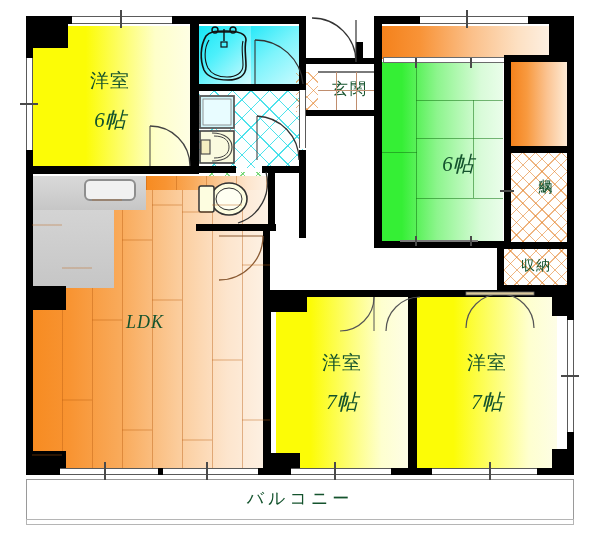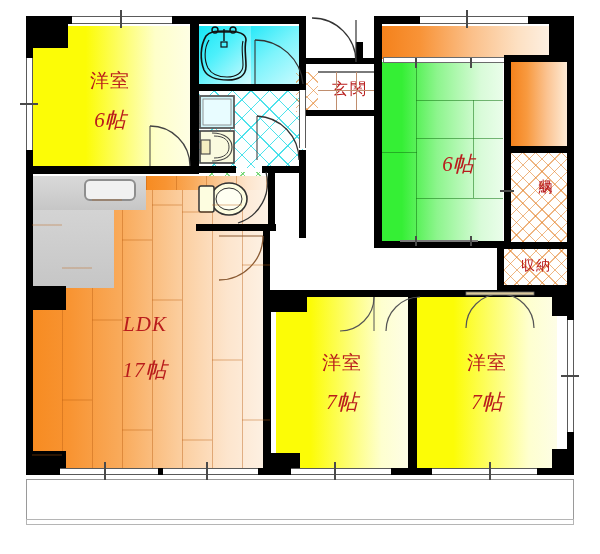--- a/index.html
+++ b/index.html
@@ -95,30 +95,30 @@
   .window-v {
     position:absolute; background:#ffffff;
     border-left:1px solid #5a5a5a; border-right:1px solid #5a5a5a;
     box-sizing:border-box;
   }
   .wtick { position:absolute; background:#4a4a4a; }
 
   
   .label {
     position:absolute;
-    color:#b91c1c;
+    color:#14532d;
     font-family:"Liberation Serif","DejaVu Serif",serif;
     text-align:center;
     white-space:nowrap;
     line-height:1.15;
     font-style: normal;
   }
   .label-room { font-size:19px; letter-spacing:1px; }
   .label-size { font-size:21px; font-style:italic; letter-spacing:0px; }
-  .label-ldk  { font-size:21px; font-style:italic; font-weight:400; letter-spacing:1px;
+  .label-ldk  { font-size:18px; font-style:italic; font-weight:400; letter-spacing:1px;
                 font-family:"Liberation Serif","DejaVu Serif",serif; }
   .label-small { font-size:14px; letter-spacing:1px; }
   .label-genkan { font-size:16px; letter-spacing:2px; }
   .label-balcony { font-size:17px; letter-spacing:4px; }
   .vert { writing-mode: vertical-rl; text-orientation: upright; }
 
   
   .balcony-outer {
     position:absolute; background:#ffffff;
     border:1px solid #9a9a9a; box-sizing:border-box;
@@ -131,20 +131,21 @@
   
   svg.overlay { position:absolute; left:0; top:0; width:600px; height:554px; pointer-events:none; }
 </style>
 </head>
 <body>
 
 <div id="plan">
 
   <div class="balcony-outer" style="left:26px; top:479px; width:548px; height:46px;"></div>
   <div class="balcony-inner" style="left:26px; top:519px; width:548px; height:6px;"></div>
+  <div class="label label-balcony" style="left:220px; top:489px; width:160px;">バルコニー</div>
 
   <div class="room fill-yellow" style="left:32px; top:26px; width:158px; height:140px;"></div>
 
   <div class="wall" style="left:26px; top:22px; width:42px; height:26px;"></div>
 
   <div class="room fill-cyan-bath" style="left:199px; top:26px; width:52px; height:60px;"></div>
   <div class="room fill-cyan-shower" style="left:251px; top:26px; width:52px; height:60px;"></div>
 
   <div class="room fill-white-tile hatch-cyan" style="left:199px; top:90px; width:104px; height:78px;"></div>
 
@@ -368,21 +369,20 @@
       <line x1="212" y1="205" x2="242" y2="205"></line>
       <line x1="152" y1="205" x2="182" y2="205"></line>
       <line x1="242" y1="420" x2="270" y2="420"></line>
     </g>
   </svg>
 
   <div class="label label-room" style="left:70px; top:70px; width:80px;">洋室</div>
   <div class="label label-size" style="left:70px; top:108px; width:80px;">6帖</div>
 
   <div class="label label-ldk" style="left:100px; top:312px; width:90px;">LDK</div>
-  <div class="label label-ldk" style="left:100px; top:358px; width:90px;">17帖</div>
 
   <div class="label label-size" style="left:418px; top:152px; width:80px;">6帖</div>
 
   <div class="label label-room" style="left:302px; top:352px; width:80px;">洋室</div>
   <div class="label label-size" style="left:302px; top:390px; width:80px;">7帖</div>
 
   <div class="label label-room" style="left:447px; top:352px; width:80px;">洋室</div>
   <div class="label label-size" style="left:447px; top:390px; width:80px;">7帖</div>
 
 </div>

